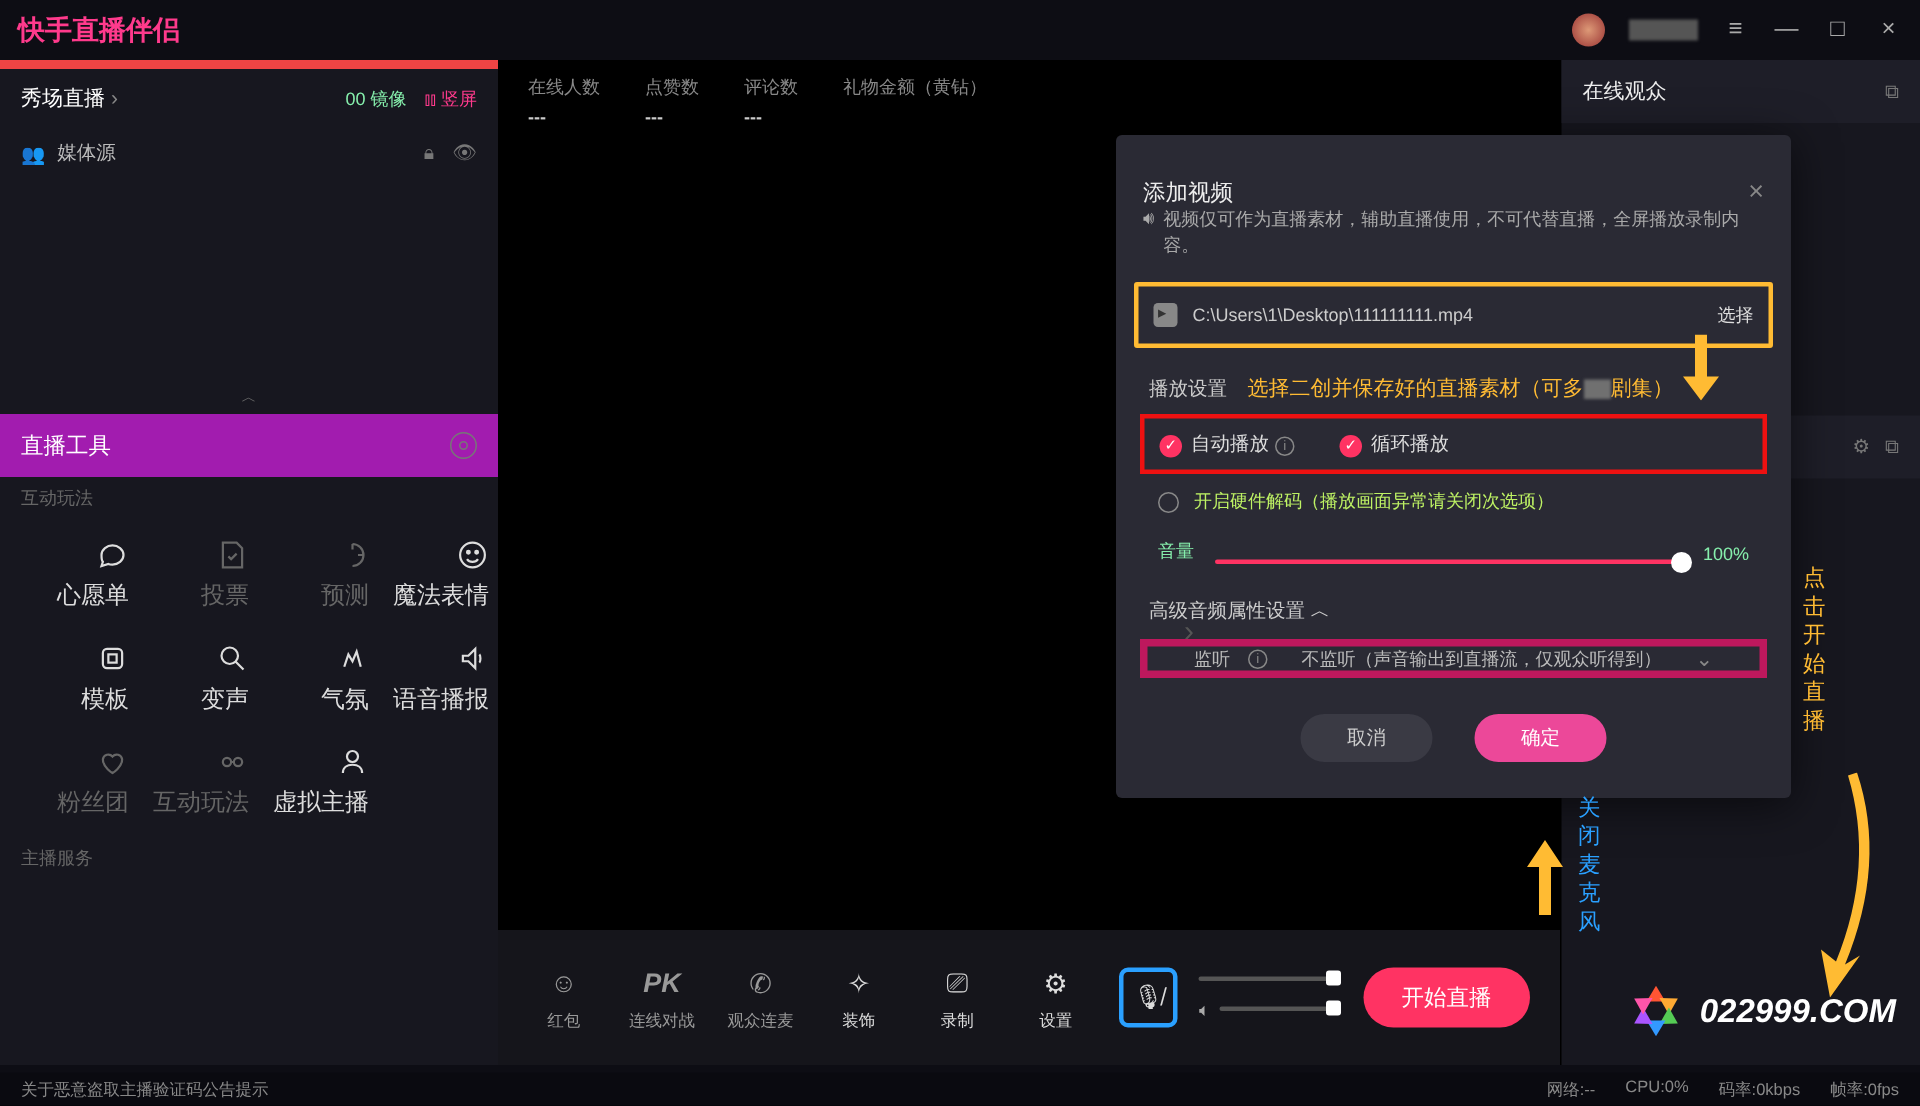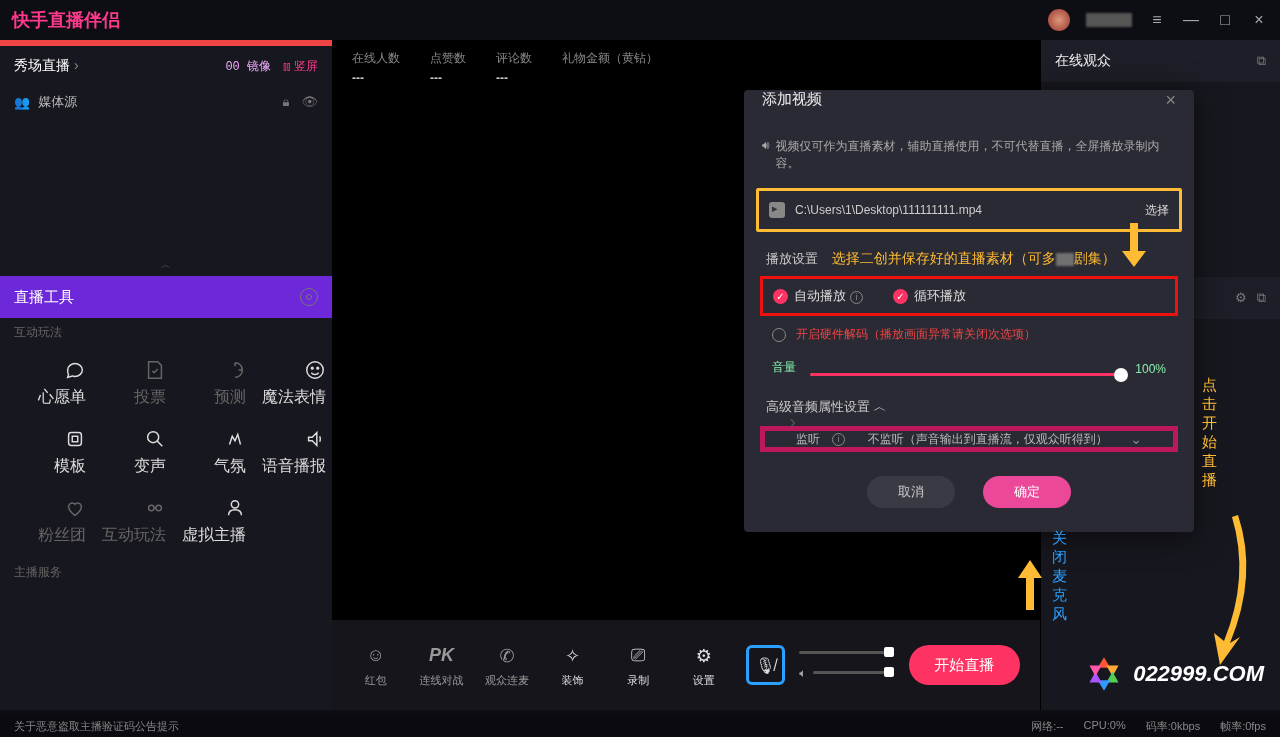--- a/index.html
+++ b/index.html
@@ -16,29 +16,29 @@
 
 .layout { display: flex; height: 670px; }
 .left { width: 332px; background: #17171f; border-top: 6px solid #ef4444; display: flex; flex-direction: column; }
 .center { flex: 1; position: relative; background: #000; }
 .right { width: 240px; background: #17171f; display: flex; flex-direction: column; border-left: 1px solid #000; }
 
 
 .left-header { height: 40px; display: flex; align-items: center; padding: 0 14px; font-size: 14px; color: #fff; }
 .chev::after { content: "›"; margin-left: 4px; color: #888; }
 .left-header .tools-r { margin-left: auto; font-size: 12px; display: flex; gap: 12px; }
-.mirror { color: #f0abfc; font-family: Liberation Mono, monospace; }
+.mirror { color: #86efac; }
 .split { color: #ff3a8c; }
 .media-row { height: 32px; display: flex; align-items: center; padding: 0 14px; font-size: 13px; color: #bbb; gap: 8px; }
 .media-row .icons-r { margin-left: auto; display: flex; gap: 12px; color: #777; }
 .spacer { flex: 0 0 140px; }
 .src-row { margin: 0 8px; height: 36px; border: 2px solid #e11; display: flex; align-items: center; padding: 0 8px; font-size: 13px; color: #ddd; }
 .src-row .clear { margin-left: auto; }
 .collapse-bar { height: 14px; text-align: center; color: #666; font-size: 10px; }
-.section-title { height: 42px; display: flex; align-items: center; padding: 0 14px; font-size: 15px; color: #fff; background: #6d28d9; margin-top: 4px; }
+.section-title { height: 42px; display: flex; align-items: center; padding: 0 14px; font-size: 15px; color: #fff; background: #a21caf; margin-top: 4px; }
 .section-title .ring { margin-left: auto; width: 18px; height: 18px; border: 1px solid #777; border-radius: 50%; position: relative; }
 .section-title .ring::after { content: ""; position: absolute; inset: 5px; border: 1px solid #777; border-radius: 50%; }
 .sub { padding: 6px 14px; font-size: 12px; color: #666; }
 .tool-grid { display: grid; grid-template-columns: repeat(4,1fr); row-gap: 20px; padding: 12px 6px; }
 .tool { display: flex; flex-direction: column; align-items: flex-end; gap: 6px; font-size: 16px; color: #ddd; }
 .tool.d { color: #666; }
 .tool .ic { width: 22px; height: 22px; display: flex; align-items: center; justify-content: center; }
 .tool svg { fill: none; stroke: currentColor; stroke-width: 1.6; }
 
 
@@ -54,34 +54,34 @@
 .sliders { display: flex; flex-direction: column; gap: 12px; margin-left: 8px; width: 90px; }
 .sliders .row { display: flex; align-items: center; gap: 6px; }
 .track2 { flex: 1; height: 3px; background: #555; border-radius: 2px; position: relative; }
 .track2 .k { position: absolute; right: -5px; top: -4px; width: 10px; height: 10px; background: #fff; border-radius: 2px; }
 .start-btn { margin-left: 14px; width: 112px; height: 40px; border-radius: 20px; background: #ff3363; color: #fff; display: flex; align-items: center; justify-content: center; font-size: 15px; cursor: pointer; }
 .ann-mic { position: absolute; bottom: 86px; left: 720px; color: #2aa0ff; font-size: 15px; }
 .ann-start { position: absolute; bottom: 220px; left: 870px; color: #ffbb33; font-size: 15px; }
 
 
 .modal { position: absolute; top: 50px; left: 412px; width: 450px; background: #2a2a34; border-radius: 4px; box-shadow: 0 4px 30px rgba(0,0,0,.6); padding-bottom: 18px; }
-.m-head { height: 48px; display: flex; align-items: flex-start; padding: 0 18px; color: #eee; font-size: 15px; }
+.m-head { height: 48px; display: flex; align-items: flex-end; padding: 0 18px; color: #eee; font-size: 15px; }
 .m-close { margin-left: auto; color: #888; font-size: 18px; cursor: pointer; }
 .m-hint { padding: 0 18px 12px; font-size: 12px; color: #aaa; display: flex; gap: 6px; }
 .file-row { margin: 4px 12px; height: 44px; border: 3px solid #ffbb33; border-radius: 2px; display: flex; align-items: center; padding: 0 10px; gap: 10px; font-size: 12px; color: #ccc; }
 .file-icon { width: 16px; height: 16px; background: #888; border-radius: 3px; position: relative; }
 .file-icon::after { content: "▸"; position: absolute; top: 0; left: 3px; font-size: 11px; color: #333; }
 .file-sel { margin-left: auto; color: #ddd; }
 .sec-label { padding: 14px 22px 8px; font-size: 13px; color: #ccc; }
 .ann1 { color: #ffbb33; margin-left: 10px; font-size: 14px; }
 .ann1 .cen { display: inline-block; width: 18px; height: 13px; background: #707070; filter: blur(1px); vertical-align: middle; }
 .checks { margin: 0 16px; border: 3px solid #e11; padding: 8px 10px; display: flex; gap: 30px; font-size: 13px; color: #ddd; align-items: center; }
 .chk { width: 15px; height: 15px; border-radius: 50%; background: #ff3363; color: #fff; font-size: 10px; display: inline-flex; align-items: center; justify-content: center; margin-right: 6px; }
 .info-ic { display: inline-block; width: 13px; height: 13px; border: 1px solid #888; border-radius: 50%; font-size: 9px; text-align: center; line-height: 11px; color: #888; margin-left: 4px; }
-.radio-row { padding: 10px 28px; font-size: 12px; color: #ef4444; display: flex; align-items: center; gap: 10px; }
+.radio-row { padding: 10px 28px; font-size: 12px; color: #bef264; display: flex; align-items: center; gap: 10px; }
 .radio-o { width: 14px; height: 14px; border: 1.5px solid #888; border-radius: 50%; }
 .vol-row { padding: 6px 28px; display: flex; align-items: flex-end; gap: 14px; font-size: 12px; color: #86efac; }
 .vol-track { flex: 1; height: 3px; background: #ff3363; border-radius: 2px; position: relative; }
 .knob { position: absolute; right: -7px; top: -5px; width: 14px; height: 14px; border-radius: 50%; background: #fff; }
 .adv-row { padding: 16px 22px 10px; font-size: 13px; color: #ccc; }
 .select-row { margin: 0 16px; border: 5px solid #be185d; height: 26px; display: flex; align-items: center; padding: 0 31px; font-size: 12px; color: #bbb; gap: 8px; }
 .select-row .mid { flex: 1; text-align: center; }
 .chev-d::after { content: "⌄"; color: #888; font-size: 14px; }
 .m-btns { display: flex; justify-content: center; gap: 28px; padding: 24px 0 6px; }
 .btn { width: 88px; height: 32px; border-radius: 16px; display: flex; align-items: center; justify-content: center; font-size: 13px; cursor: pointer; }

